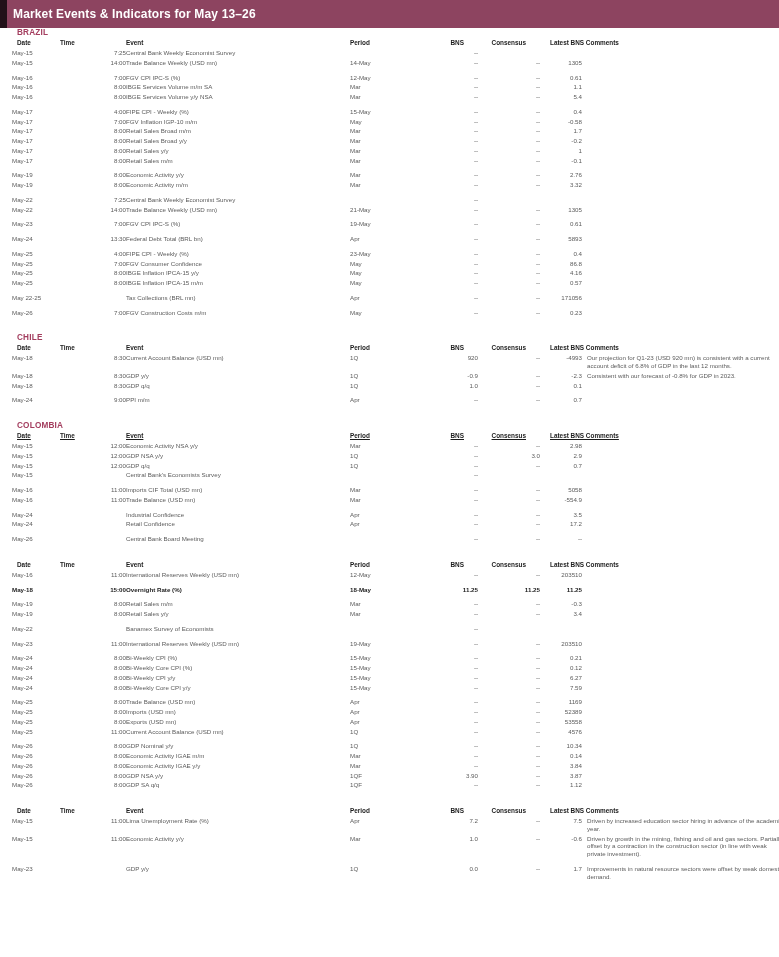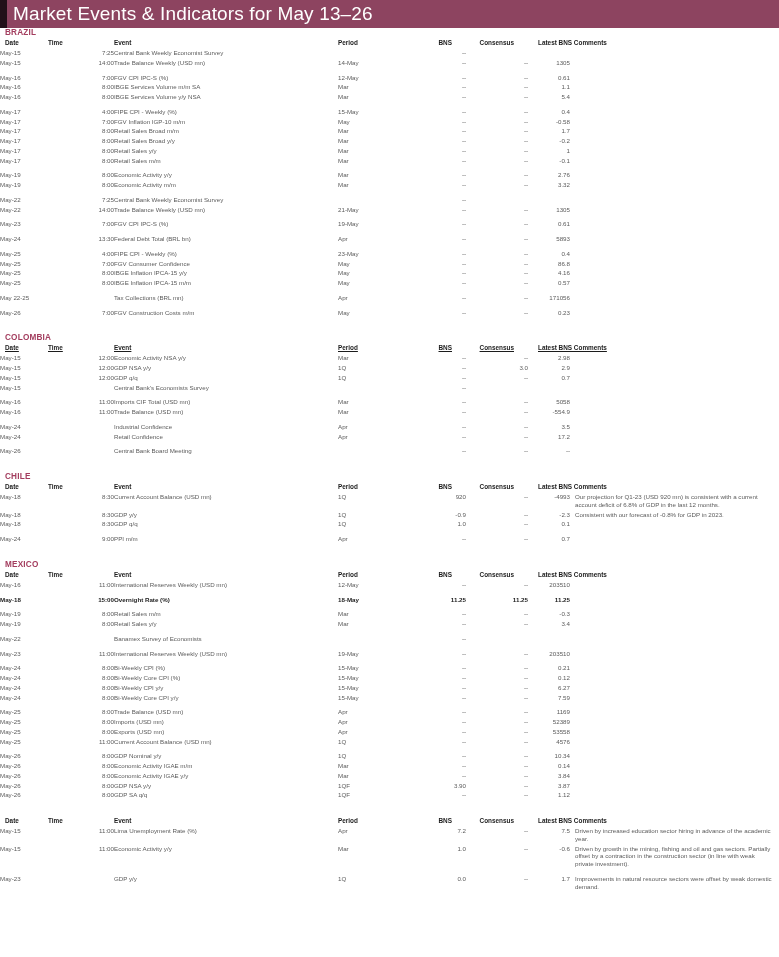--- a/index.html
+++ b/index.html
@@ -30,32 +30,32 @@
   .title-bar {
     position: absolute;
     left: 0; top: 0;
     width: 779px; height: 28px;
     background: #8d4460;
     display: flex;
     align-items: center;
   }
   .title-bar .title-text {
     color: #ffffff;
-    font-size: 19px;
-    font-weight: normal;
+    font-size: 12px;
+    font-weight: bold;
     letter-spacing: 0.15px;
     margin-left: 13px;
     white-space: nowrap;
   }
   .content {
     position: absolute;
     left: 0; top: 28px;
     width: 779px;
   }
-  .section { margin-top: 0; }
+  .section { margin-top: 0; padding-left: 12px; }
   .section-title {
     color: #a33d5e;
     font-size: 8.2px;
     font-weight: bold;
     letter-spacing: 0.2px;
     padding: 0 0 1px 5px;
   }
   table.cal {
     width: 779px;
     border-collapse: collapse;
@@ -504,20 +504,107 @@
                   <span class="latest-val">0.23</span>
                   <span class="latest-comment"></span>
                 </div>
               </td>
             </tr>
           </tbody>
         </table>
         <div class="section-gap"></div>
       </div>
       <div class="section">
+        <div class="section-title">CHILE</div>
+        <table class="cal">
+          <colgroup>
+            <col class="c-date">
+            <col class="c-time">
+            <col class="c-event">
+            <col class="c-period">
+            <col class="c-bns">
+            <col class="c-cons">
+            <col class="c-latest">
+          </colgroup>
+          <thead>
+            <tr>
+              <th class="th-date">Date</th>
+              <th class="th-time">Time</th>
+              <th class="th-event">Event</th>
+              <th class="th-period">Period</th>
+              <th class="th-bns">BNS</th>
+              <th class="th-cons">Consensus</th>
+              <th class="th-latest">Latest BNS Comments</th>
+            </tr>
+          </thead>
+          <tbody>
+            <tr>
+              <td class="d-date">May-18</td>
+              <td class="d-time">8:30</td>
+              <td class="d-event">Current Account Balance (USD mn)</td>
+              <td class="d-period">1Q</td>
+              <td class="d-bns">920</td>
+              <td class="d-cons">--</td>
+              <td class="d-latest">
+                <div class="latest-wrap">
+                  <span class="latest-val">-4993</span>
+                  <span class="latest-comment has-text">Our projection for Q1-23 (USD 920 mn) is consistent with a current account deficit of 6.8% of GDP in the last 12 months.</span>
+                </div>
+              </td>
+            </tr>
+            <tr>
+              <td class="d-date">May-18</td>
+              <td class="d-time">8:30</td>
+              <td class="d-event">GDP y/y</td>
+              <td class="d-period">1Q</td>
+              <td class="d-bns">-0.9</td>
+              <td class="d-cons">--</td>
+              <td class="d-latest">
+                <div class="latest-wrap">
+                  <span class="latest-val">-2.3</span>
+                  <span class="latest-comment has-text">Consistent with our forecast of -0.8% for GDP in 2023.</span>
+                </div>
+              </td>
+            </tr>
+            <tr>
+              <td class="d-date">May-18</td>
+              <td class="d-time">8:30</td>
+              <td class="d-event">GDP q/q</td>
+              <td class="d-period">1Q</td>
+              <td class="d-bns">1.0</td>
+              <td class="d-cons">--</td>
+              <td class="d-latest">
+                <div class="latest-wrap">
+                  <span class="latest-val">0.1</span>
+                  <span class="latest-comment"></span>
+                </div>
+              </td>
+            </tr>
+            <tr class="spacer">
+              <td colspan="7"></td>
+            </tr>
+            <tr>
+              <td class="d-date">May-24</td>
+              <td class="d-time">9:00</td>
+              <td class="d-event">PPI m/m</td>
+              <td class="d-period">Apr</td>
+              <td class="d-bns">--</td>
+              <td class="d-cons">--</td>
+              <td class="d-latest">
+                <div class="latest-wrap">
+                  <span class="latest-val">0.7</span>
+                  <span class="latest-comment"></span>
+                </div>
+              </td>
+            </tr>
+          </tbody>
+        </table>
+        <div class="section-gap"></div>
+      </div>
+      <div class="section">
         <div class="section-title">COLOMBIA</div>
         <table class="cal">
           <colgroup>
             <col class="c-date">
             <col class="c-time">
             <col class="c-event">
             <col class="c-period">
             <col class="c-bns">
             <col class="c-cons">
             <col class="c-latest">
@@ -667,108 +754,20 @@
                   <span class="latest-val">--</span>
                   <span class="latest-comment"></span>
                 </div>
               </td>
             </tr>
           </tbody>
         </table>
         <div class="section-gap"></div>
       </div>
       <div class="section">
-        <div class="section-title">CHILE</div>
-        <table class="cal">
-          <colgroup>
-            <col class="c-date">
-            <col class="c-time">
-            <col class="c-event">
-            <col class="c-period">
-            <col class="c-bns">
-            <col class="c-cons">
-            <col class="c-latest">
-          </colgroup>
-          <thead>
-            <tr>
-              <th class="th-date">Date</th>
-              <th class="th-time">Time</th>
-              <th class="th-event">Event</th>
-              <th class="th-period">Period</th>
-              <th class="th-bns">BNS</th>
-              <th class="th-cons">Consensus</th>
-              <th class="th-latest">Latest BNS Comments</th>
-            </tr>
-          </thead>
-          <tbody>
-            <tr>
-              <td class="d-date">May-18</td>
-              <td class="d-time">8:30</td>
-              <td class="d-event">Current Account Balance (USD mn)</td>
-              <td class="d-period">1Q</td>
-              <td class="d-bns">920</td>
-              <td class="d-cons">--</td>
-              <td class="d-latest">
-                <div class="latest-wrap">
-                  <span class="latest-val">-4993</span>
-                  <span class="latest-comment has-text">Our projection for Q1-23 (USD 920 mn) is consistent with a current account deficit of 6.8% of GDP in the last 12 months.</span>
-                </div>
-              </td>
-            </tr>
-            <tr>
-              <td class="d-date">May-18</td>
-              <td class="d-time">8:30</td>
-              <td class="d-event">GDP y/y</td>
-              <td class="d-period">1Q</td>
-              <td class="d-bns">-0.9</td>
-              <td class="d-cons">--</td>
-              <td class="d-latest">
-                <div class="latest-wrap">
-                  <span class="latest-val">-2.3</span>
-                  <span class="latest-comment has-text">Consistent with our forecast of -0.8% for GDP in 2023.</span>
-                </div>
-              </td>
-            </tr>
-            <tr>
-              <td class="d-date">May-18</td>
-              <td class="d-time">8:30</td>
-              <td class="d-event">GDP q/q</td>
-              <td class="d-period">1Q</td>
-              <td class="d-bns">1.0</td>
-              <td class="d-cons">--</td>
-              <td class="d-latest">
-                <div class="latest-wrap">
-                  <span class="latest-val">0.1</span>
-                  <span class="latest-comment"></span>
-                </div>
-              </td>
-            </tr>
-            <tr class="spacer">
-              <td colspan="7"></td>
-            </tr>
-            <tr>
-              <td class="d-date">May-24</td>
-              <td class="d-time">9:00</td>
-              <td class="d-event">PPI m/m</td>
-              <td class="d-period">Apr</td>
-              <td class="d-bns">--</td>
-              <td class="d-cons">--</td>
-              <td class="d-latest">
-                <div class="latest-wrap">
-                  <span class="latest-val">0.7</span>
-                  <span class="latest-comment"></span>
-                </div>
-              </td>
-            </tr>
-          </tbody>
-        </table>
-        <div class="section-gap"></div>
-      </div>
-      <div class="section">
-        <div class="section-title">MEXICO</div>
         <table class="cal">
           <colgroup>
             <col class="c-date">
             <col class="c-time">
             <col class="c-event">
             <col class="c-period">
             <col class="c-bns">
             <col class="c-cons">
             <col class="c-latest">
           </colgroup>

